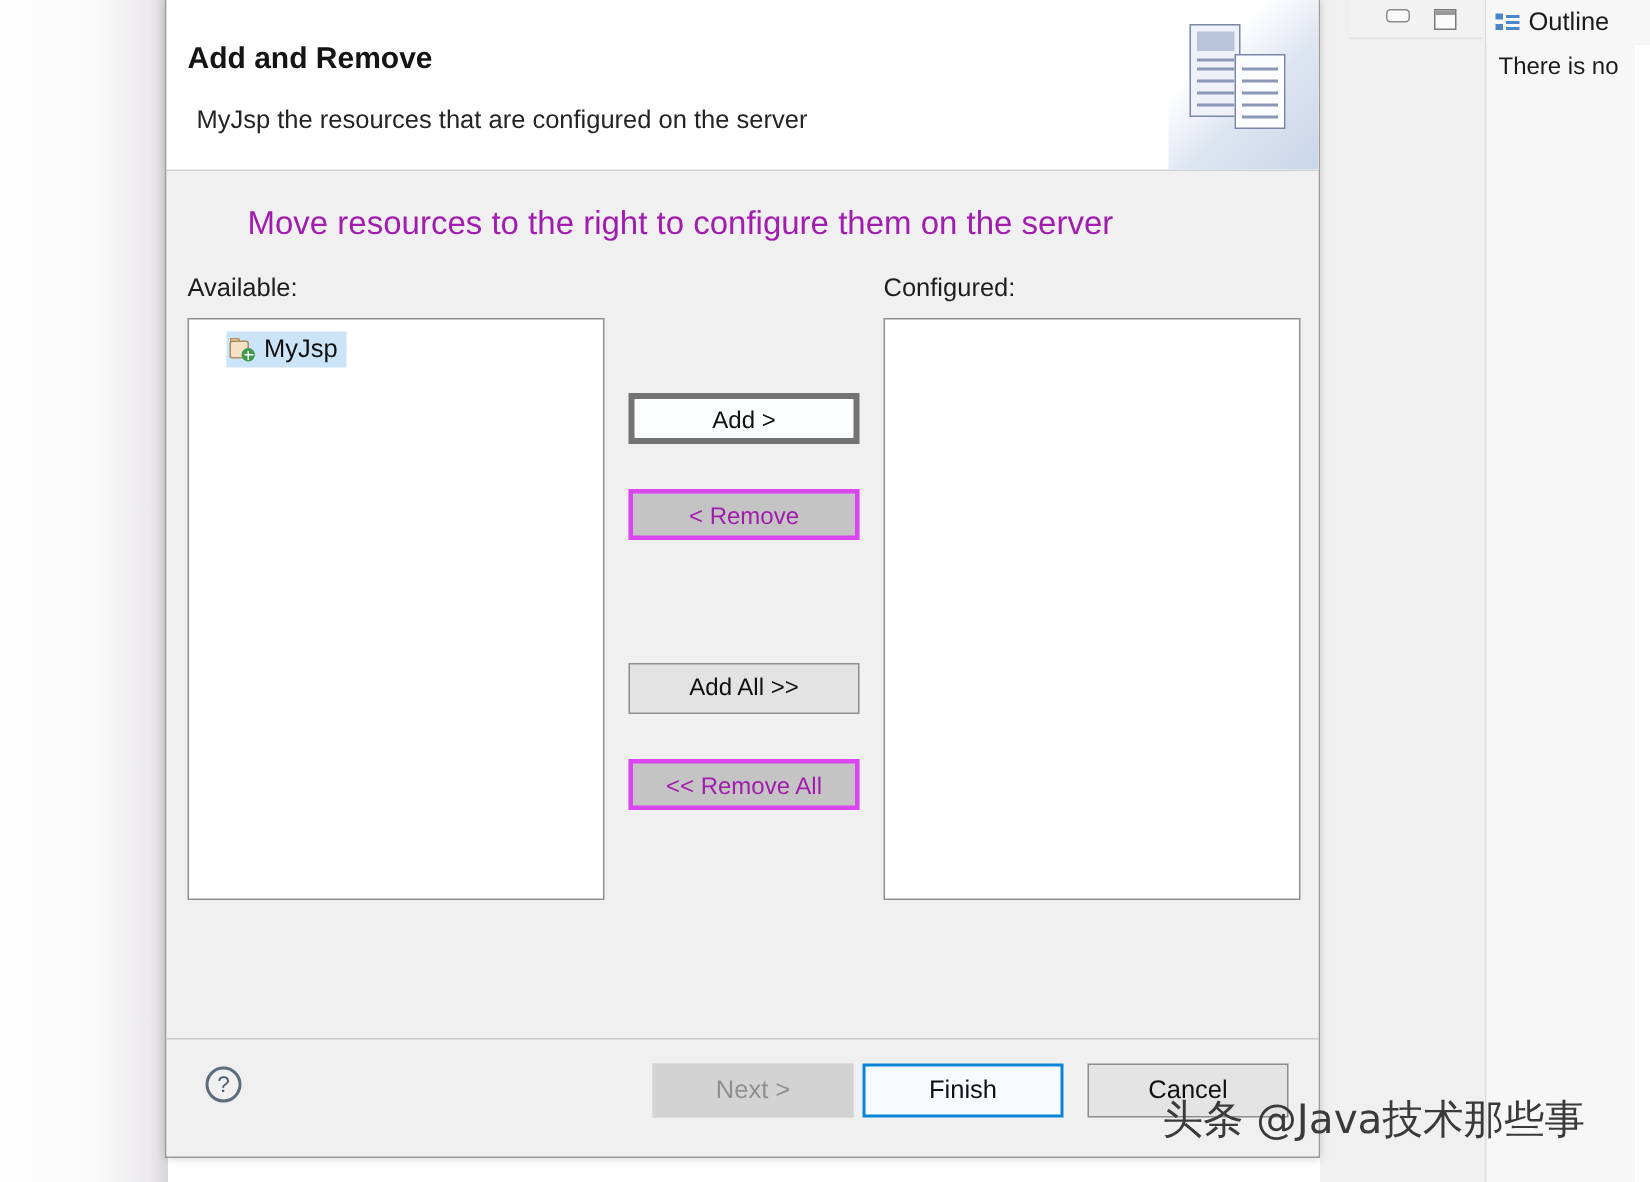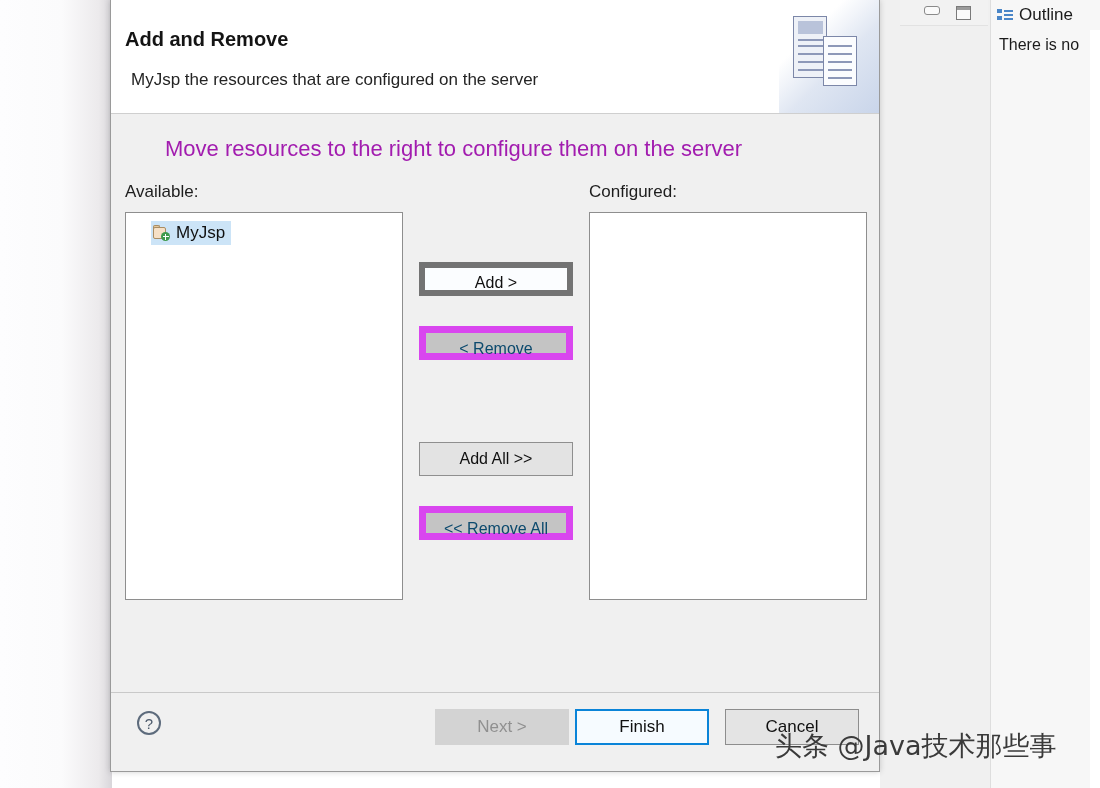--- a/index.html
+++ b/index.html
@@ -169,24 +169,24 @@
   .mbtn {
     position: absolute; left: 0; width: 154px; height: 34px;
     font-family: "Liberation Sans", sans-serif;
     font-size: 16px; text-align: center; line-height: 32px;
     cursor: default; user-select: none;
   }
   .mbtn.enabled {
     background: #e3e3e3; border: 1px solid #8f8f8f; color: #101010;
   }
   .mbtn.focused {
-    background: #fbfdff; border: 6px solid #737373; color: #101010; line-height: 30px;
+    background: #fbfdff; border: 4px solid #737373; color: #101010; line-height: 30px;
   }
   .mbtn.disabled {
-    background: #c4c4c4; border: 7px solid #d946ef; color: #0c4a6e;
+    background: #c4c4c4; border: 3px solid #d946ef; color: #a21caf;
   }
   .mbtn.b-add    { top: 50px; }
   .mbtn.b-remove { top: 114px; }
   .mbtn.b-addall { top: 230px; }
   .mbtn.b-removeall { top: 294px; }
 
   .dlg-footer {
     position: relative; height: 78px; background: #f0f0f0;
     border-top: 1px solid #c9c9c9;
   }

